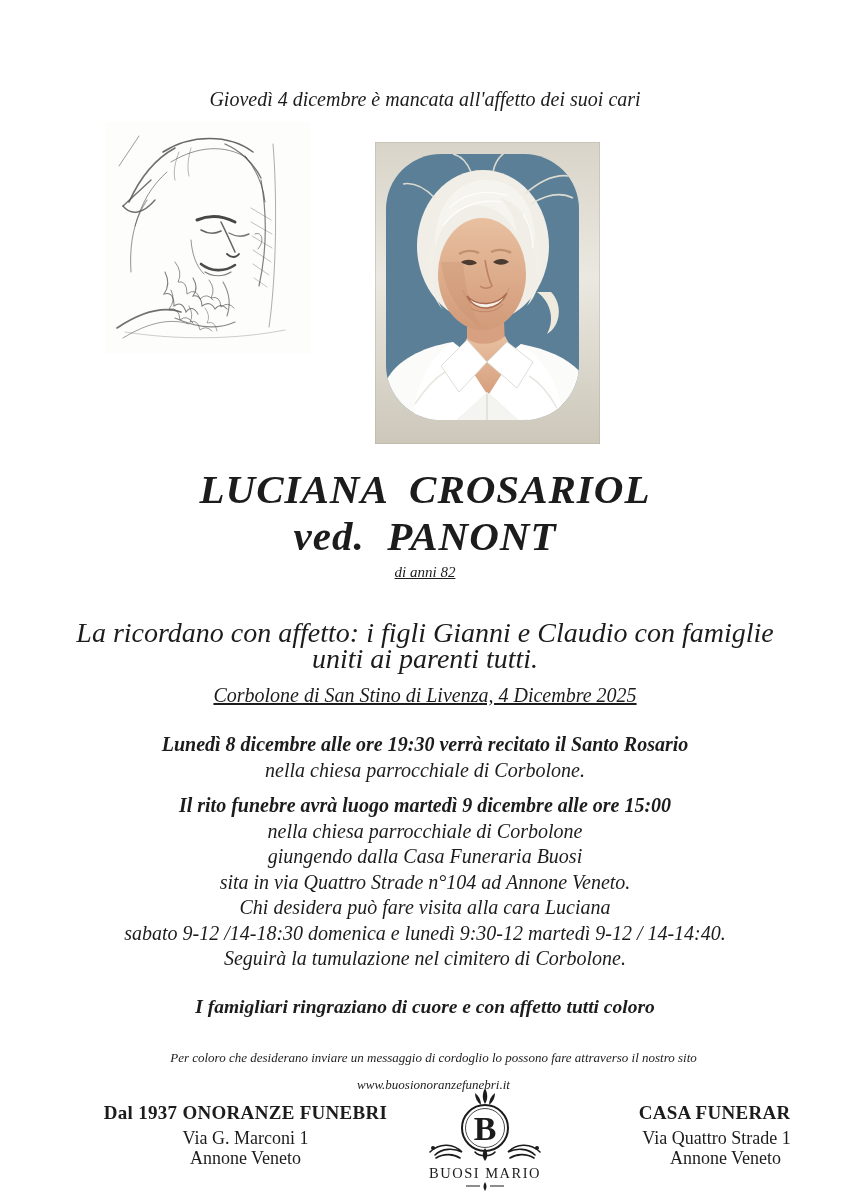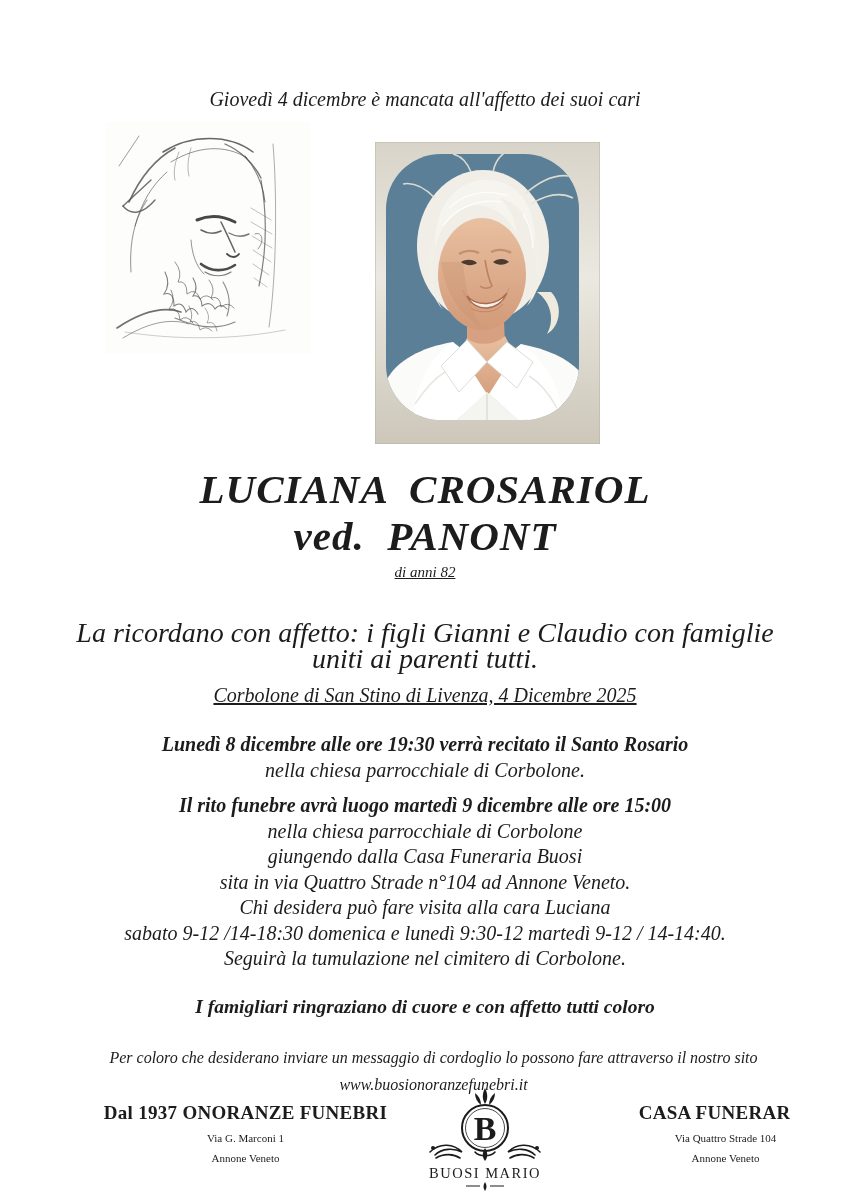--- a/index.html
+++ b/index.html
@@ -26,26 +26,26 @@
   .name-block{top:466px;font-size:41px;line-height:47px;font-weight:bold;font-style:italic;letter-spacing:1px;}
   .age-line{top:564px;font-size:15px;}
 
   .family-block{top:620px;font-size:28px;line-height:26px;}
   .place-line{top:684px;font-size:20px;}
 
   .rosary-block{top:731px;font-size:20px;line-height:26px;}
   .funeral-block{top:793px;font-size:20px;line-height:25.5px;}
 
   .thanks-block{top:994px;font-size:19.5px;line-height:26px;font-weight:bold;font-style:italic;}
-  .condolence-block{top:1044px;font-size:16px;line-height:27px;margin-left:17px;}
+  .condolence-block{top:1044px;font-size:13px;line-height:27px;margin-left:17px;}
 
   .footer-left{position:absolute;left:38px;top:1102px;width:295px;text-align:center;}
   .footer-right{position:absolute;left:518px;top:1102px;width:295px;text-align:center;}
   .footer-title{font-size:19px;font-weight:bold;letter-spacing:.3px;}
-  .footer-addr{font-size:11px;line-height:17px;margin-top:6px;}
+  .footer-addr{font-size:18px;line-height:17px;margin-top:6px;}
   .footer-addr div{margin-top:3px;}
   .logo-wrap{position:absolute;left:366px;top:1086px;width:118px;height:108px;}
 </style>
 </head>
 <body>
 
 <div class="page">
 
   <div class="abs intro-line it">Giovedì 4 dicembre è mancata all'affetto dei suoi cari</div>
 

